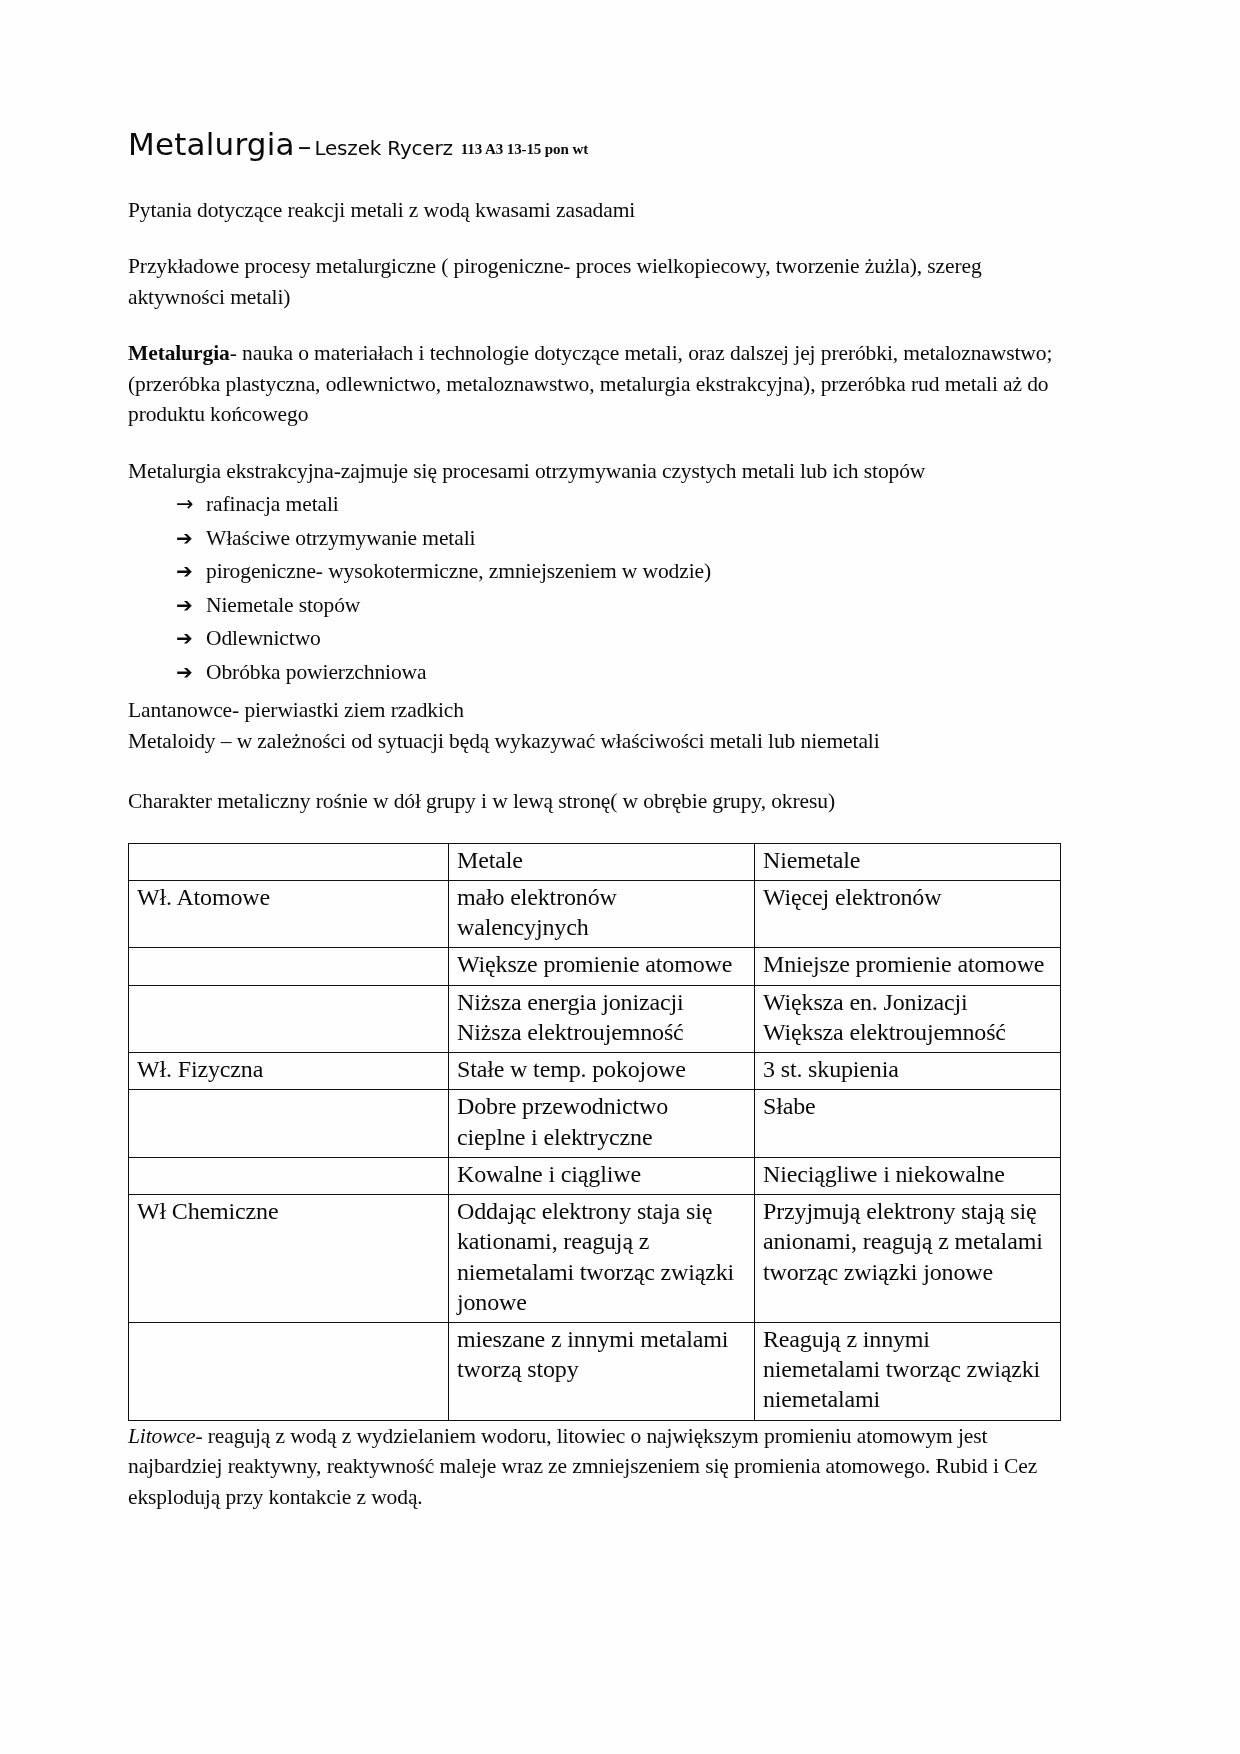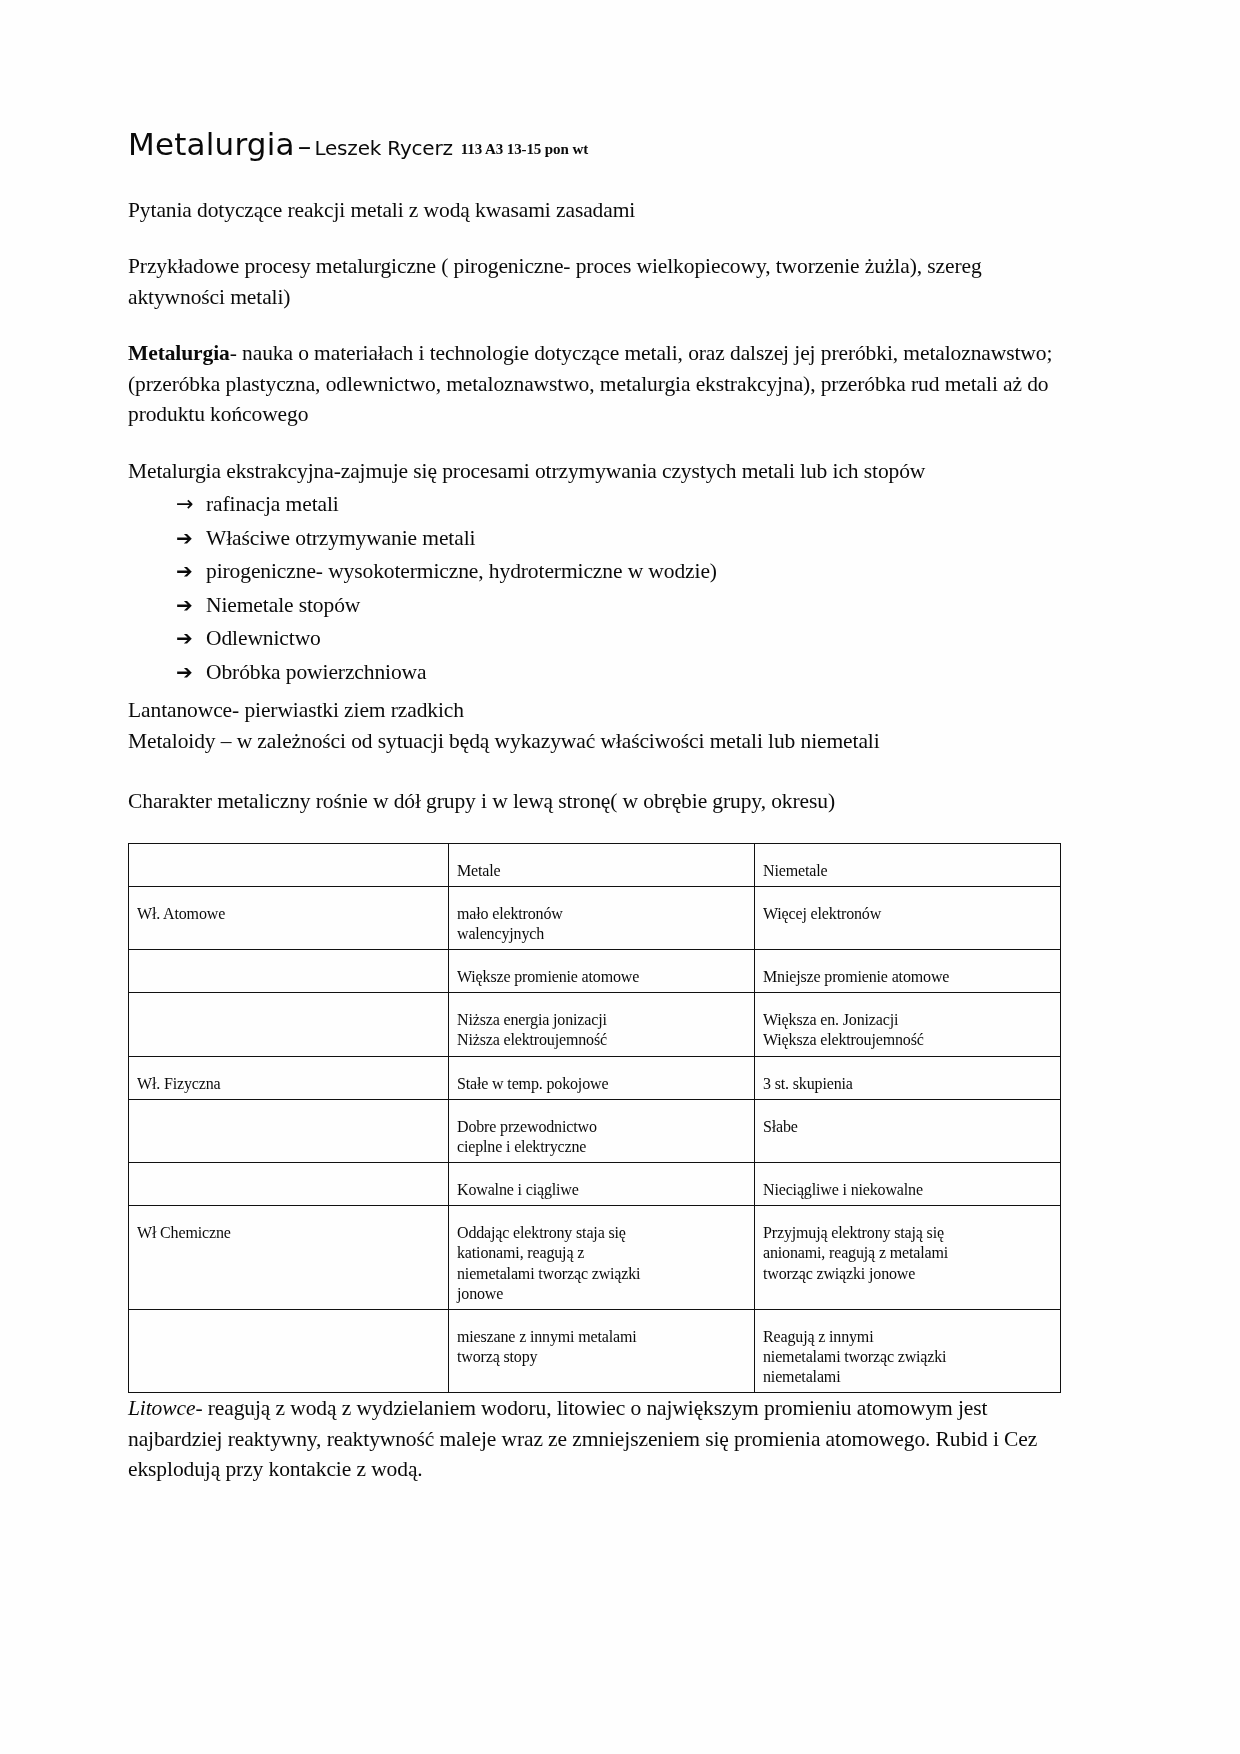--- a/index.html
+++ b/index.html
@@ -105,23 +105,23 @@
   }
   table.cmp {
     border-collapse: collapse;
     width: 932px;
     margin: 16px 0 0 0;
     table-layout: fixed;
   }
   table.cmp td {
     border: 1.6px solid #111;
     vertical-align: top;
-    font-size: 16px;
+    font-size: 24px;
     line-height: 1.26;
-    padding: 17px 6px 5px 8px;
+    padding: 1px 6px 5px 8px;
     letter-spacing: -0.15px;
   }
   table.cmp col.c1 { width: 320px; }
   table.cmp col.c2 { width: 306px; }
   table.cmp col.c3 { width: 306px; }
   td.blank-cell { }
   .cell-line { display: block; }
   .bottom-para {
     margin-top: 66px;
   }
@@ -158,21 +158,21 @@
     <li>
       <span class="arrow-glyph thin">→</span>
       <span class="list-label">rafinacja metali</span>
     </li>
     <li>
       <span class="arrow-glyph">➔</span>
       <span class="list-label">Właściwe otrzymywanie metali</span>
     </li>
     <li>
       <span class="arrow-glyph">➔</span>
-      <span class="list-label"> pirogeniczne- wysokotermiczne, hydrotermiczne w wodzie)</span>
+      <span class="list-label"> pirogeniczne- wysokotermiczne, zmniejszeniem w wodzie)</span>
     </li>
     <li>
       <span class="arrow-glyph">➔</span>
       <span class="list-label">Niemetale stopów</span>
     </li>
     <li>
       <span class="arrow-glyph">➔</span>
       <span class="list-label">Odlewnictwo</span>
     </li>
     <li>

